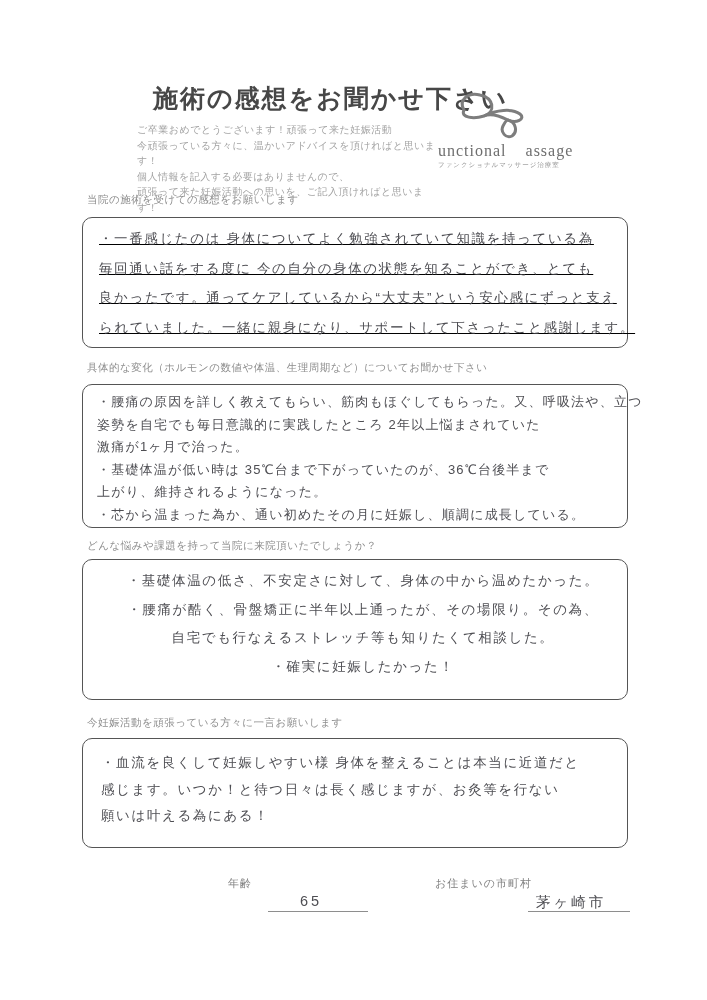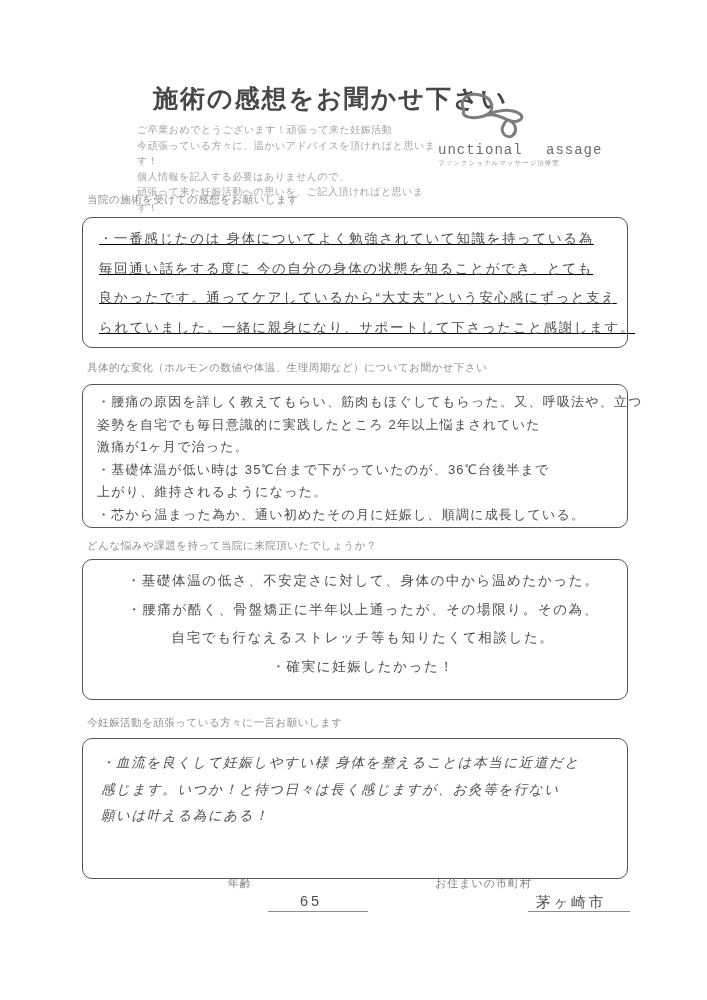--- a/index.html
+++ b/index.html
@@ -9,21 +9,21 @@
   
   .title{position:absolute;left:153px;top:82px;width:420px;
          font-size:25px;font-weight:600;color:#474747;letter-spacing:2px;}
   .intro{position:absolute;left:137px;top:122px;width:300px;
          font-size:10px;line-height:15.5px;color:#a3a3a3;letter-spacing:0.5px;}
   .section-label{position:absolute;left:87px;font-size:10.5px;color:#8d8d8d;letter-spacing:0.5px;}
 
   
   .logo{position:absolute;left:438px;top:88px;width:180px;text-align:left;}
   .logo svg{display:block;margin-left:12px;}
-  .brand{font-family:Liberation Mono, monospace;font-size:14px;color:#6e6e6e;letter-spacing:1px;word-spacing:14px;margin-top:2px;}
+  .brand{font-family:Liberation Serif, serif;font-size:16px;color:#6e6e6e;letter-spacing:1px;word-spacing:14px;margin-top:2px;}
   .brand-sub{font-size:6.5px;color:#9a9a9a;letter-spacing:1px;margin-top:1px;}
 
   
   .box{position:absolute;left:82px;width:546px;border:1.6px solid #555;border-radius:10px;box-sizing:border-box;}
   .hand{color:#4e4e53;font-size:13.5px;letter-spacing:1.6px;line-height:1;white-space:nowrap;}
   .hl{position:relative;}
   .cont{margin-left:12px;}
 
   #box1{top:217px;height:131px;}
   #box1 .hl{margin:0 0 16px 0;}
@@ -31,21 +31,21 @@
 
   #box2{top:384px;height:144px;}
   #box2 .hl{margin:0 0 9.5px 0;}
   #box2 .pad{padding:10px 0 0 14px;}
   #box2 .hand{font-size:13px;letter-spacing:1.2px;}
 
   #box3{top:559px;height:141px;text-align:center;}
   #box3 .hl{margin:0 0 15px 0;}
   #box3 .pad{padding:14px 0 0 16px;}
 
-  #box4{top:738px;height:141px;font-style:italic;}
+  #box4{top:738px;height:110px;}
   #box4 .hl{margin:0 0 13px 0;}
   #box4 .pad{padding:17px 0 0 18px;}
 
   
   .footer-label{position:absolute;top:876px;font-size:11px;color:#828282;letter-spacing:1px;}
   .f-underline{position:absolute;top:911px;border-bottom:1.2px solid #8e8e8e;}
   .f-value{position:absolute;top:893px;font-size:14.5px;color:#4e4e53;letter-spacing:3px;}
 </style>
 </head>
 <body>

